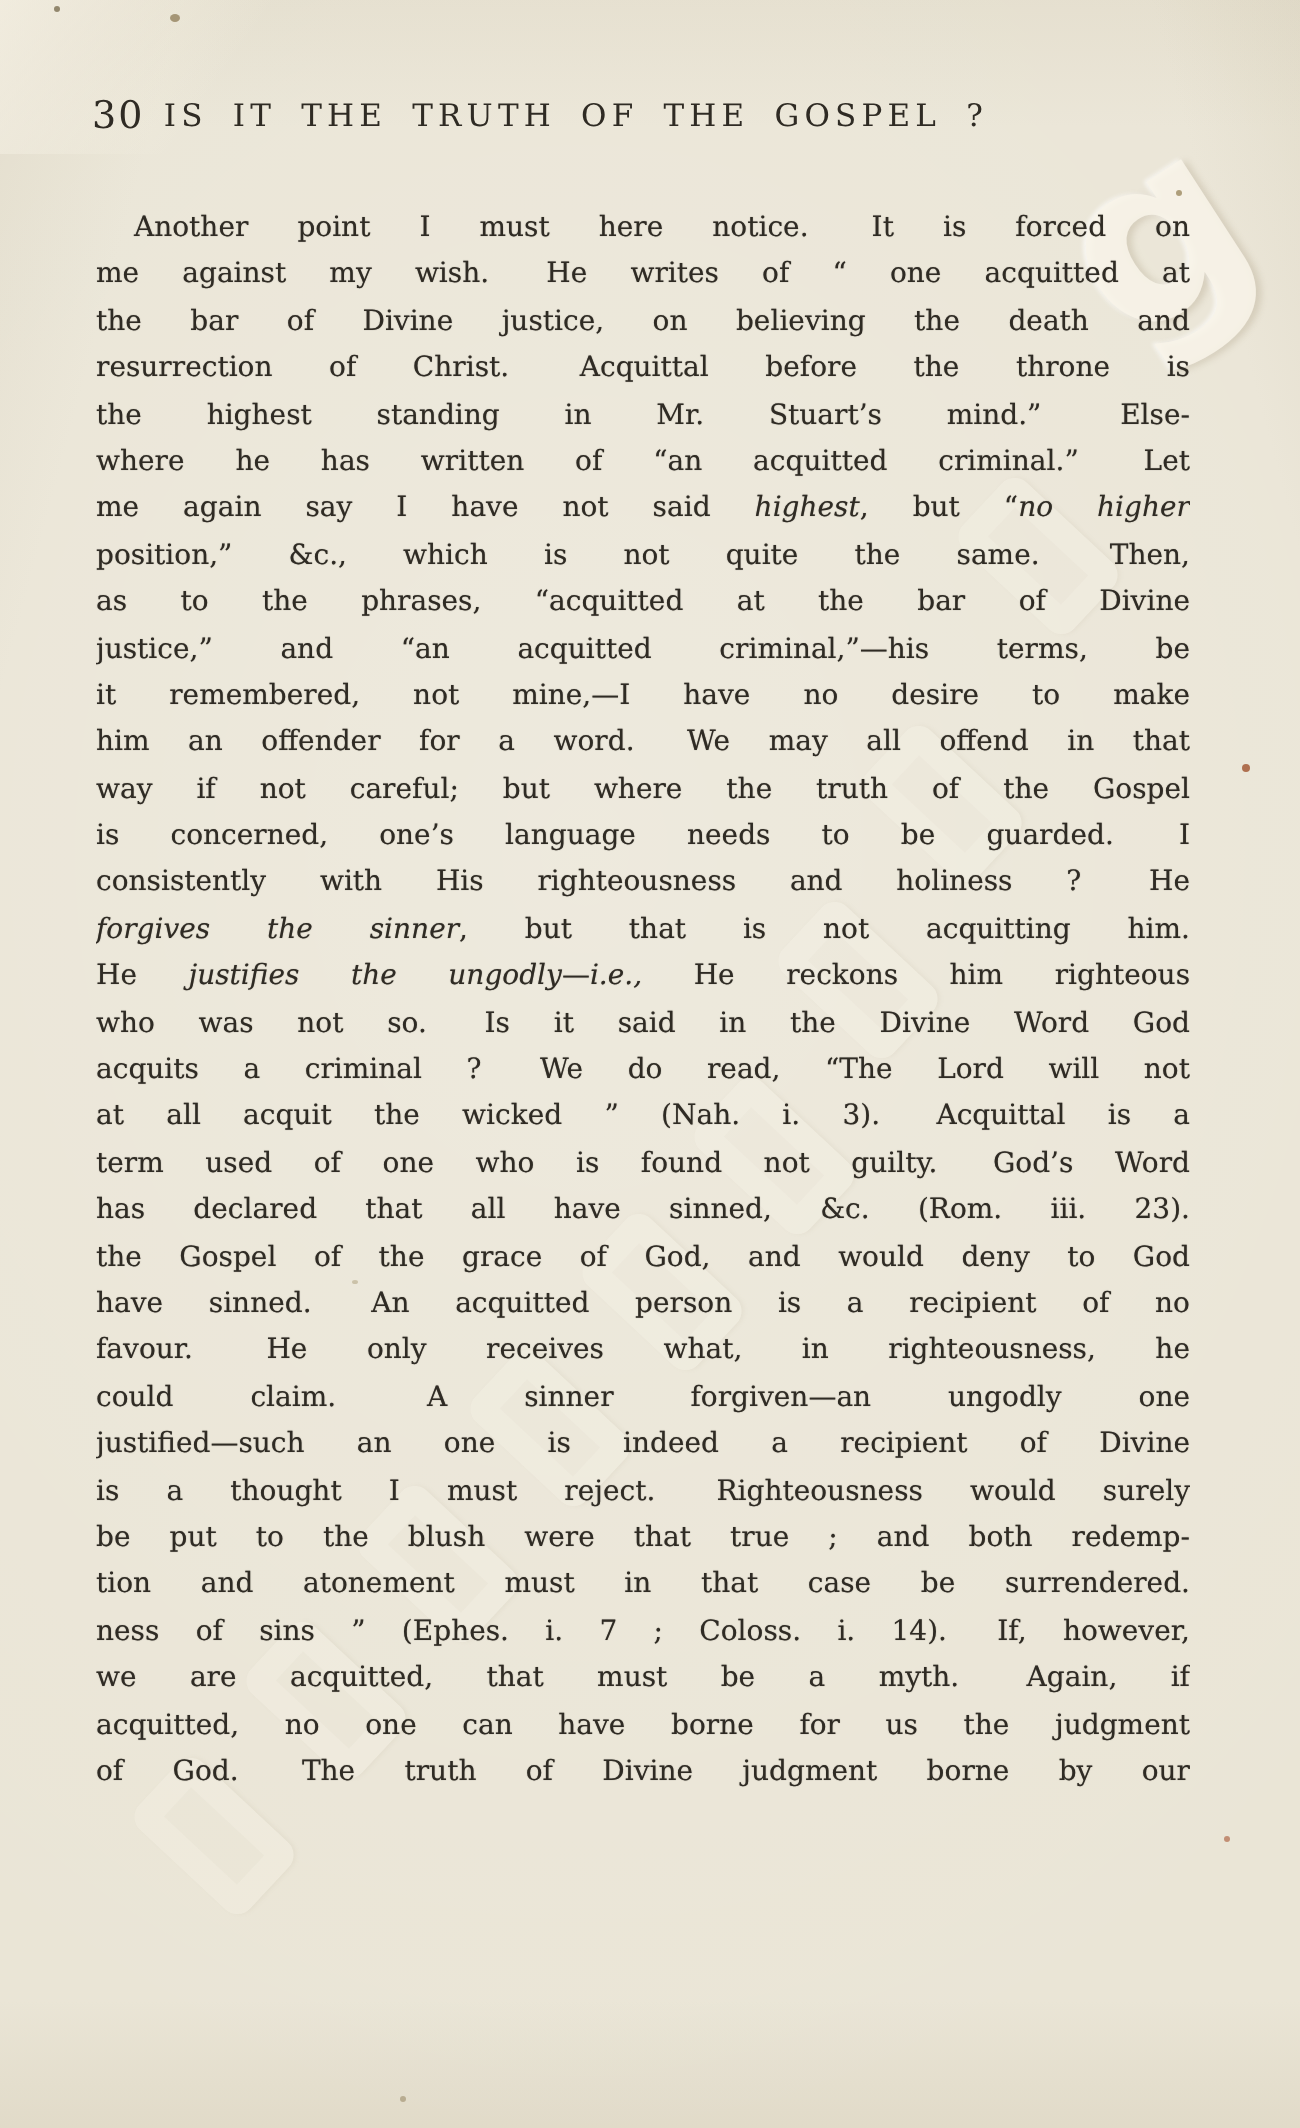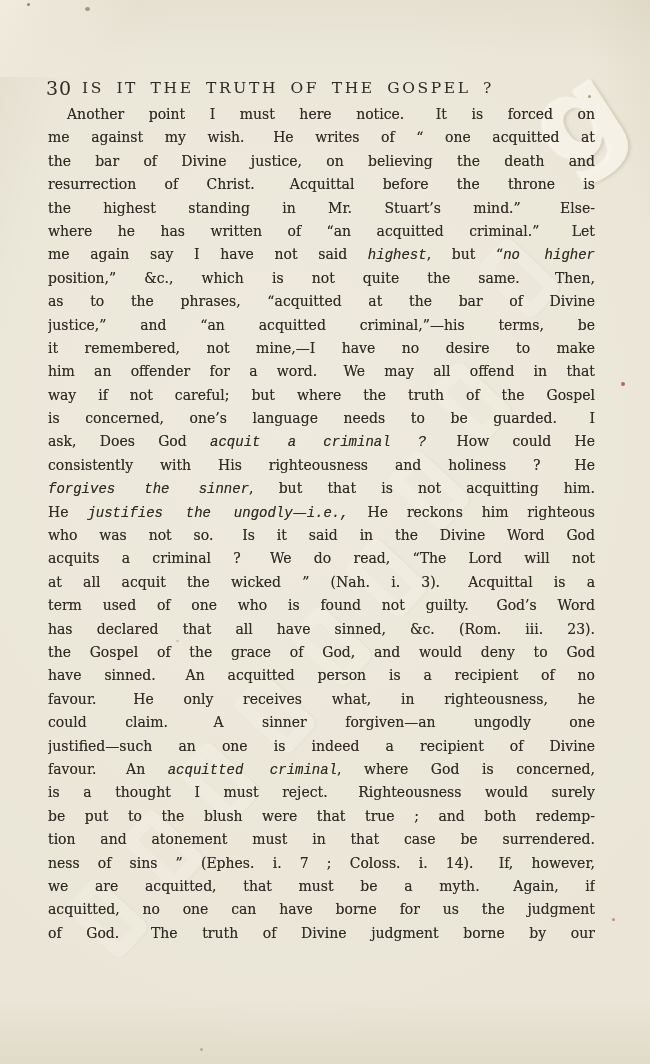--- a/index.html
+++ b/index.html
@@ -16,39 +16,39 @@
       linear-gradient(255deg, rgba(210,202,180,0.30) 0%, rgba(210,202,180,0) 8%),
       linear-gradient(180deg, rgba(223,216,197,0.5) 0%, rgba(223,216,197,0) 6%, rgba(223,216,197,0) 94%, rgba(214,206,184,0.45) 100%),
       var(--paper);
     color:var(--ink);
   }
   .crease{
     position:absolute;top:-18px;left:-40px;width:200px;height:95px;
     background:linear-gradient(125deg, rgba(248,244,232,0.95), rgba(248,244,232,0) 72%);
     pointer-events:none;
   }
-  .page-header{position:absolute;top:76px;left:0;width:554px;height:24px;}
+  .page-header{position:absolute;top:46px;left:0;width:554px;height:24px;}
   .page-number{
     position:absolute;left:46px;top:1px;font-size:19px;letter-spacing:1px;
   }
   .running-title{
     position:absolute;left:60px;right:60px;top:3px;text-align:right;
     font-size:15.5px;letter-spacing:2.6px;word-spacing:5px;white-space:nowrap;
   }
   .body-text{
     position:absolute;left:48px;top:103px;width:547px;
     font-size:14px;line-height:23.4px;
     text-shadow:0 0 0.5px rgba(47,43,36,0.55);
   }
   .line{
     text-align:justify;text-align-last:justify;text-justify:inter-word;
     height:23.4px;overflow:hidden;white-space:normal;
   }
   .line.indent{text-indent:19px;}
-  .it{font-style:italic;font-family:Liberation Mono, monospace;}
+  .it{font-style:italic;}
   
   .wm-letter{
     position:absolute;left:534px;top:48px;
     font-family:"DejaVu Sans", sans-serif;font-weight:bold;font-size:118px;
     transform:rotate(-33deg);
     color:rgba(248,244,232,0.88);
     text-shadow:2px 2px 3px rgba(160,148,118,0.28), -1px -1px 2px rgba(255,255,255,0.7);
     pointer-events:none;
   }
   .wm-block{
@@ -90,35 +90,33 @@
     <div class="line"><span>the highest standing in Mr. Stuart’s mind.”  Else-</span></div>
     <div class="line"><span>where he has written of “an acquitted criminal.”  Let</span></div>
     <div class="line"><span>me again say I have not said </span><span class="it">highest</span><span>, but “</span><span class="it">no higher</span></div>
     <div class="line"><span>position,” &amp;c., which is not quite the same.  Then,</span></div>
     <div class="line"><span>as to the phrases, “acquitted at the bar of Divine</span></div>
     <div class="line"><span>justice,” and “an acquitted criminal,”—his terms, be</span></div>
     <div class="line"><span>it remembered, not mine,—I have no desire to make</span></div>
     <div class="line"><span>him an offender for a word.  We may all offend in that</span></div>
     <div class="line"><span>way if not careful; but where the truth of the Gospel</span></div>
     <div class="line"><span>is concerned, one’s language needs to be guarded.  I</span></div>
-    <div class="line"><span>ask, Does God </span><span class="it">acquit a criminal ?</span><span>  How could He</span></div>
     <div class="line"><span>consistently with His righteousness and holiness ?  He</span></div>
     <div class="line"><span class="it">forgives the sinner</span><span>, but that is not acquitting him.</span></div>
     <div class="line"><span>He </span><span class="it">justifies the ungodly</span><span>—</span><span class="it">i.e.,</span><span> He reckons him righteous</span></div>
     <div class="line"><span>who was not so.  Is it said in the Divine Word God</span></div>
     <div class="line"><span>acquits a criminal ?  We do read, “The Lord will not</span></div>
     <div class="line"><span>at all acquit the wicked ” (Nah. i. 3).  Acquittal is a</span></div>
     <div class="line"><span>term used of one who is found not guilty.  God’s Word</span></div>
     <div class="line"><span>has declared that all have sinned, &amp;c. (Rom. iii. 23).</span></div>
     <div class="line"><span>the Gospel of the grace of God, and would deny to God</span></div>
     <div class="line"><span>have sinned.  An acquitted person is a recipient of no</span></div>
     <div class="line"><span>favour.  He only receives what, in righteousness, he</span></div>
     <div class="line"><span>could claim.  A sinner forgiven—an ungodly one</span></div>
     <div class="line"><span>justified—such an one is indeed a recipient of Divine</span></div>
-    <div class="line"><span>favour.  An </span><span class="it">acquitted criminal</span><span>, where God is concerned,</span></div>
     <div class="line"><span>is a thought I must reject.  Righteousness would surely</span></div>
     <div class="line"><span>be put to the blush were that true ; and both redemp-</span></div>
     <div class="line"><span>tion and atonement must in that case be surrendered.</span></div>
     <div class="line"><span>ness of sins ” (Ephes. i. 7 ; Coloss. i. 14).  If, however,</span></div>
     <div class="line"><span>we are acquitted, that must be a myth.  Again, if</span></div>
     <div class="line"><span>acquitted, no one can have borne for us the judgment</span></div>
     <div class="line"><span>of God.  The truth of Divine judgment borne by our</span></div>
   </div>
 
 <div class="speck" style="left:85px;top:7px;width:5px;height:4px;background:#8d7b55;opacity:.75;"></div>

